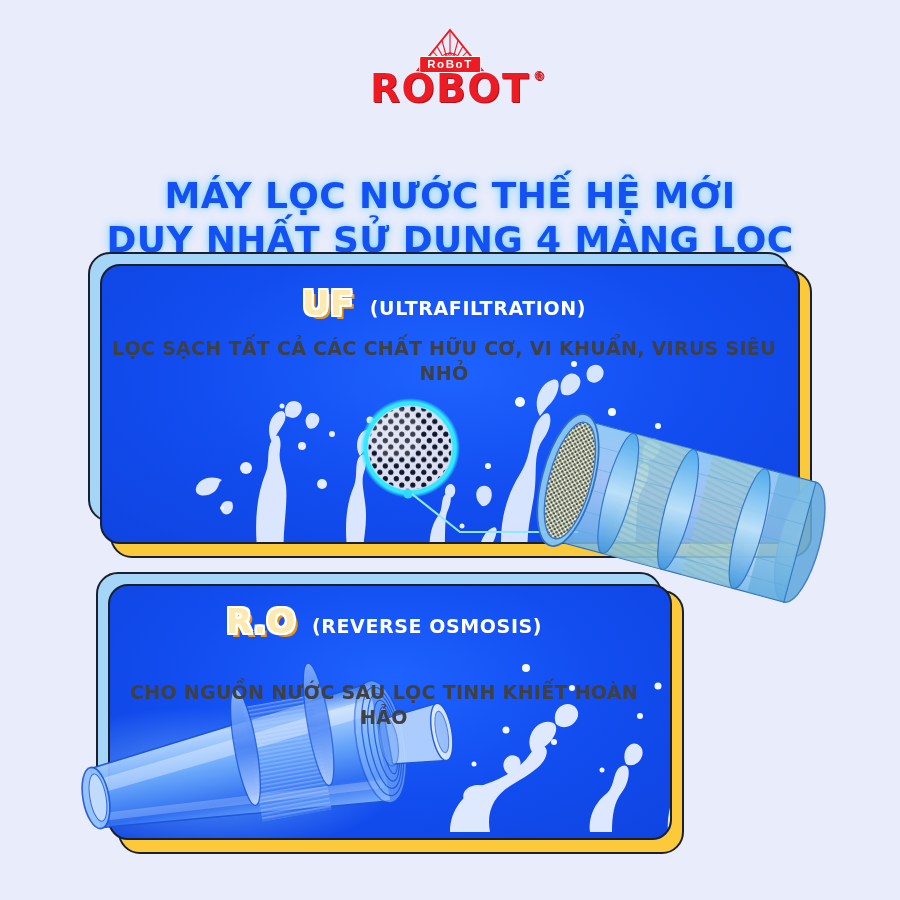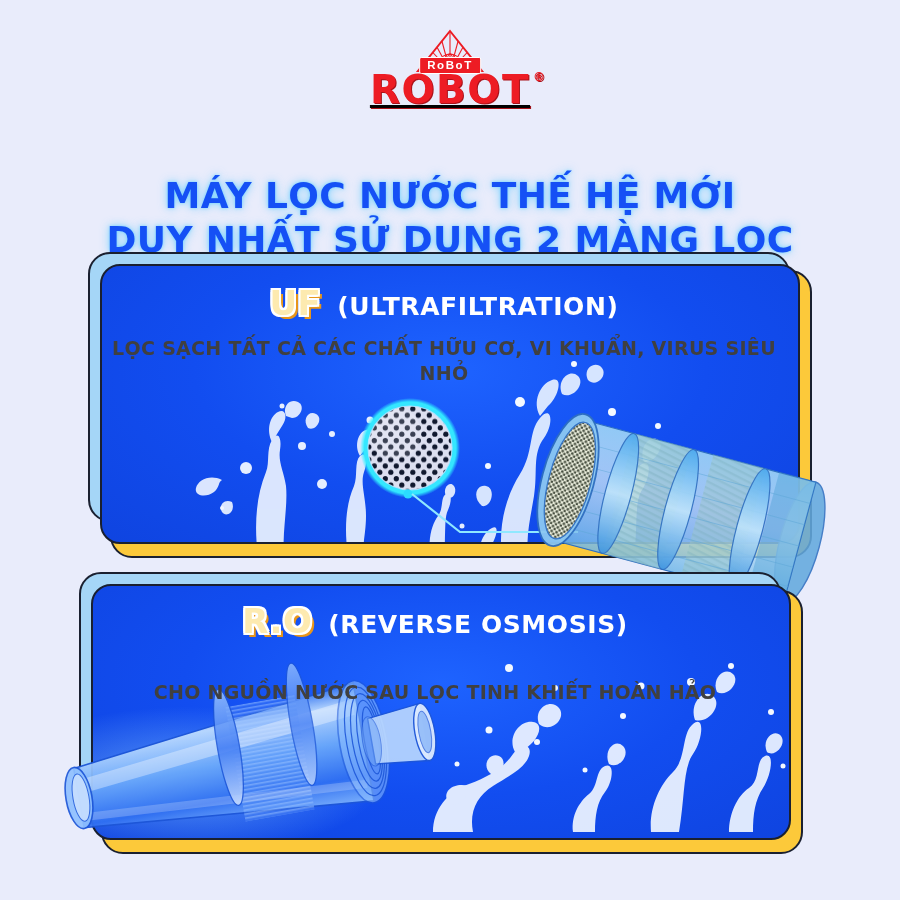--- a/index.html
+++ b/index.html
@@ -6,21 +6,21 @@
   body{
     width:900px;height:900px;
     background:#e9ecfb;
     font-family:"Liberation Sans","DejaVu Sans",sans-serif;
     overflow:hidden;position:relative;
   }
   .stage{position:absolute;inset:0;}
 
   
   .logo-wrap{position:absolute;left:0;right:0;top:28px;height:82px;
-    display:flex;flex-direction:column;align-items:center;justify-content:center;text-decoration:underline;}
+    display:flex;flex-direction:column;align-items:center;justify-content:flex-start;}
   .logo-mark{position:relative;width:96px;height:44px;}
   .logo-mark svg{display:block;}
   .logo-badge{
     position:absolute;left:50%;transform:translateX(-50%);top:28px;
     background:#ed1c24;color:#fff;
     font-size:11.5px;font-weight:bold;letter-spacing:1.6px;
     padding:1px 7px 2px 7px;border:1.5px solid #fff;border-radius:2px;
     line-height:1.05;white-space:nowrap;
   }
   .logo-word{
@@ -65,21 +65,21 @@
   .tag{
     font-size:34px;font-weight:bold;letter-spacing:0.5px;line-height:1;
     color:#fdeab0;
     text-shadow:
       2px 0 0 #fff, -2px 0 0 #fff, 0 2px 0 #fff, 0 -2px 0 #fff,
       2px 2px 0 #fff, -2px 2px 0 #fff, 2px -2px 0 #fff, -2px -2px 0 #fff,
       4px 4px 0 #e8961b;
     font-family:"DejaVu Sans","Liberation Sans",sans-serif;
   }
   .tag-sub{
-    font-size:25px;font-weight:bold;letter-spacing:0.6px;color:#ffffff;line-height:1;
+    font-size:19px;font-weight:bold;letter-spacing:0.6px;color:#ffffff;line-height:1;
     font-family:"DejaVu Sans","Liberation Sans",sans-serif;
   }
   .desc{position:absolute;left:10px;right:10px;text-align:center;color:#404040;
     font-size:19px;font-weight:bold;letter-spacing:0.3px;line-height:1.33;
     font-family:"DejaVu Sans","Liberation Sans",sans-serif;}
 
   
   .splash{position:absolute;pointer-events:none;}
   .membrane-zoom{position:absolute;}
   .leader{position:absolute;pointer-events:none;}
@@ -128,21 +128,21 @@
       <div class="logo-badge">RoBoT</div>
     </div>
     <div class="logo-word">
       <span>ROBOT</span>
       <span class="logo-reg">®</span>
     </div>
   </div>
 
   <div class="headline">
     <div class="line">MÁY LỌC NƯỚC THẾ HỆ MỚI</div>
-    <div class="line">DUY NHẤT SỬ DỤNG 2 MÀNG LỌC</div>
+    <div class="line">DUY NHẤT SỬ DỤNG 4 MÀNG LỌC</div>
   </div>
 
   <div class="card" style="left:88px;top:252px;width:712px;height:292px;">
     <div class="yellow"></div>
     <div class="lightblue"></div>
     <div class="panel">
       <div class="panel-inner">
 
         <svg class="splash" style="left:60px;top:110px;width:360px;height:180px;" viewBox="0 0 360 180">
           <g fill="#eaf2ff" opacity="0.93">
@@ -285,21 +285,21 @@
       </g>
     </svg>
 
     <div class="title-row" style="top:34px;">
       <span class="tag">UF</span>
       <span class="tag-sub">(ULTRAFILTRATION)</span>
     </div>
     <div class="desc" style="top:84px;">LỌC SẠCH TẤT CẢ CÁC CHẤT HỮU CƠ, VI KHUẨN, VIRUS SIÊU NHỎ</div>
   </div>
 
-  <div class="card" style="left:79px;top:572px;width:712px;height:268px;">
+  <div class="card" style="left:96px;top:572px;width:576px;height:268px;">
     <div class="yellow"></div>
     <div class="lightblue"></div>
     <div class="panel">
       <div class="panel-inner">
 
         <div style="position:absolute;left:-10px;top:120px;width:300px;height:150px;
                     background:radial-gradient(ellipse at 35% 50%,rgba(150,215,255,0.55),rgba(18,77,240,0) 70%);"></div>
 
         <svg class="splash" style="left:280px;top:60px;width:420px;height:186px;" viewBox="0 0 420 186">
           <g fill="#e9f1ff" opacity="0.95">

